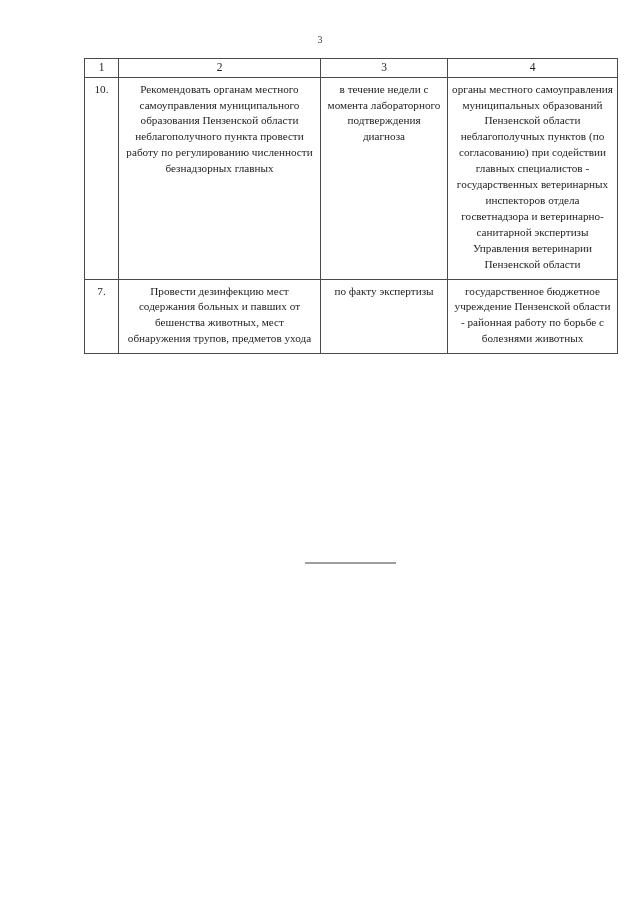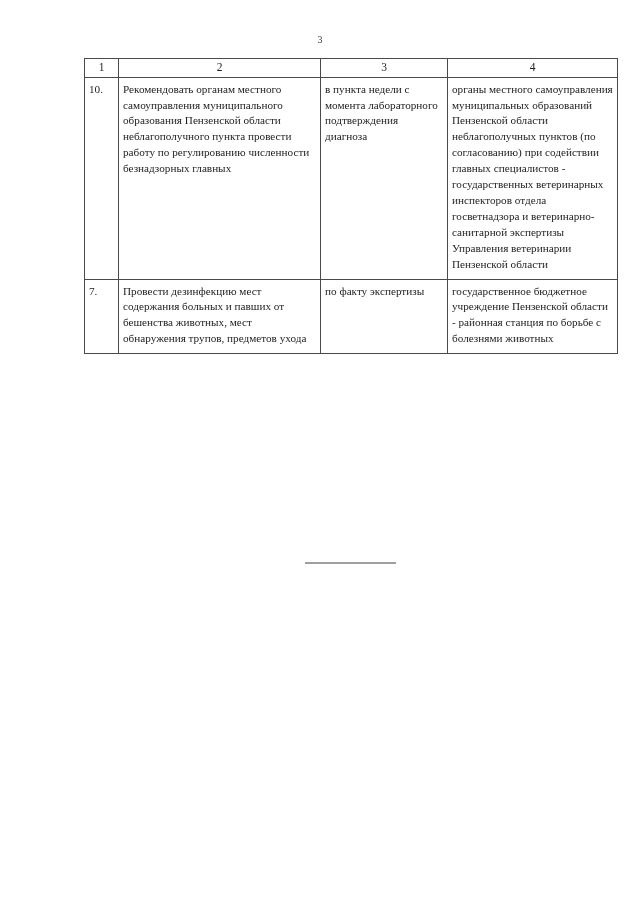--- a/index.html
+++ b/index.html
@@ -42,21 +42,21 @@
     width: 533px;
     border-collapse: collapse;
     table-layout: fixed;
   }
   .doc-table td {
     border: 1px solid #4a4a4a;
     vertical-align: top;
     padding: 4px 4px 6px 4px;
     font-size: 11.2px;
     line-height: 1.42;
-    text-align: left;
+    text-align: center;
     color: #1d1d1d;
   }
 
   
   .col-num   { width: 34px; }
   .col-meas  { width: 202px; }
   .col-term  { width: 127px; }
   .col-exec  { width: 170px; }
 
   
@@ -102,28 +102,28 @@
       <tr class="header-row">
         <td>1</td>
         <td>2</td>
         <td>3</td>
         <td>4</td>
       </tr>
 
       <tr>
         <td class="cell-index">10.</td>
         <td class="cell-text">Рекомендовать органам местного самоуправления муниципального образования Пензенской области неблагополучного пункта провести работу по регулированию численности безнадзорных главных</td>
-        <td class="cell-text">в пункта недели с момента лабораторного подтверждения диагноза</td>
+        <td class="cell-text">в течение недели с момента лабораторного подтверждения диагноза</td>
         <td class="cell-text">органы местного самоуправления муниципальных образований Пензенской области неблагополучных пунктов (по согласованию) при содействии главных специалистов - государственных ветеринарных инспекторов отдела госветнадзора и ветеринарно-санитарной экспертизы Управления ветеринарии Пензенской области</td>
       </tr>
 
       <tr>
         <td class="cell-index">7.</td>
         <td class="cell-text">Провести дезинфекцию мест содержания больных и павших от бешенства животных, мест обнаружения трупов, предметов ухода</td>
         <td class="cell-text">по факту экспертизы</td>
-        <td class="cell-text">государственное бюджетное учреждение Пензенской области - районная станция по борьбе с болезнями животных</td>
+        <td class="cell-text">государственное бюджетное учреждение Пензенской области - районная работу по борьбе с болезнями животных</td>
       </tr>
     </tbody>
   </table>
 
   <div class="separator"></div>
 
 </div>
 
 </body></html>

